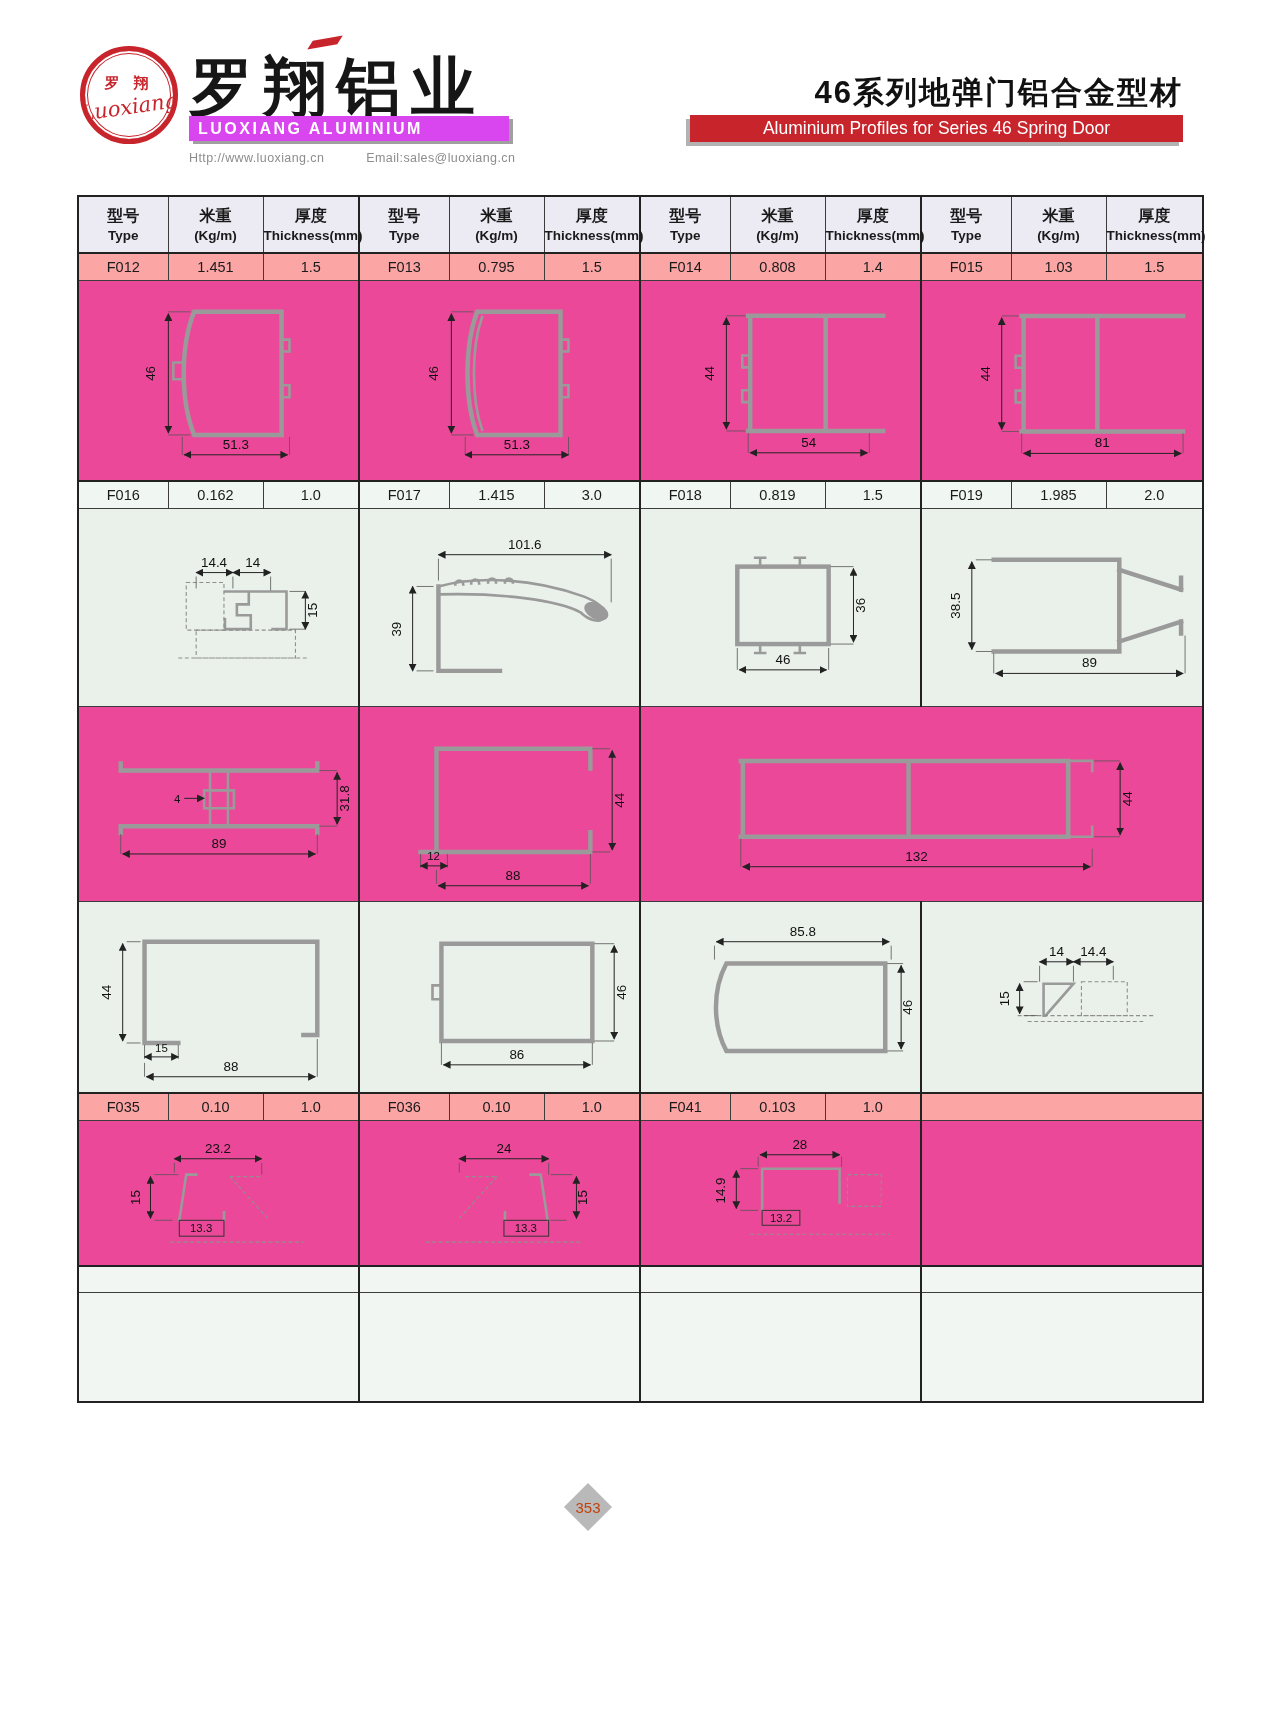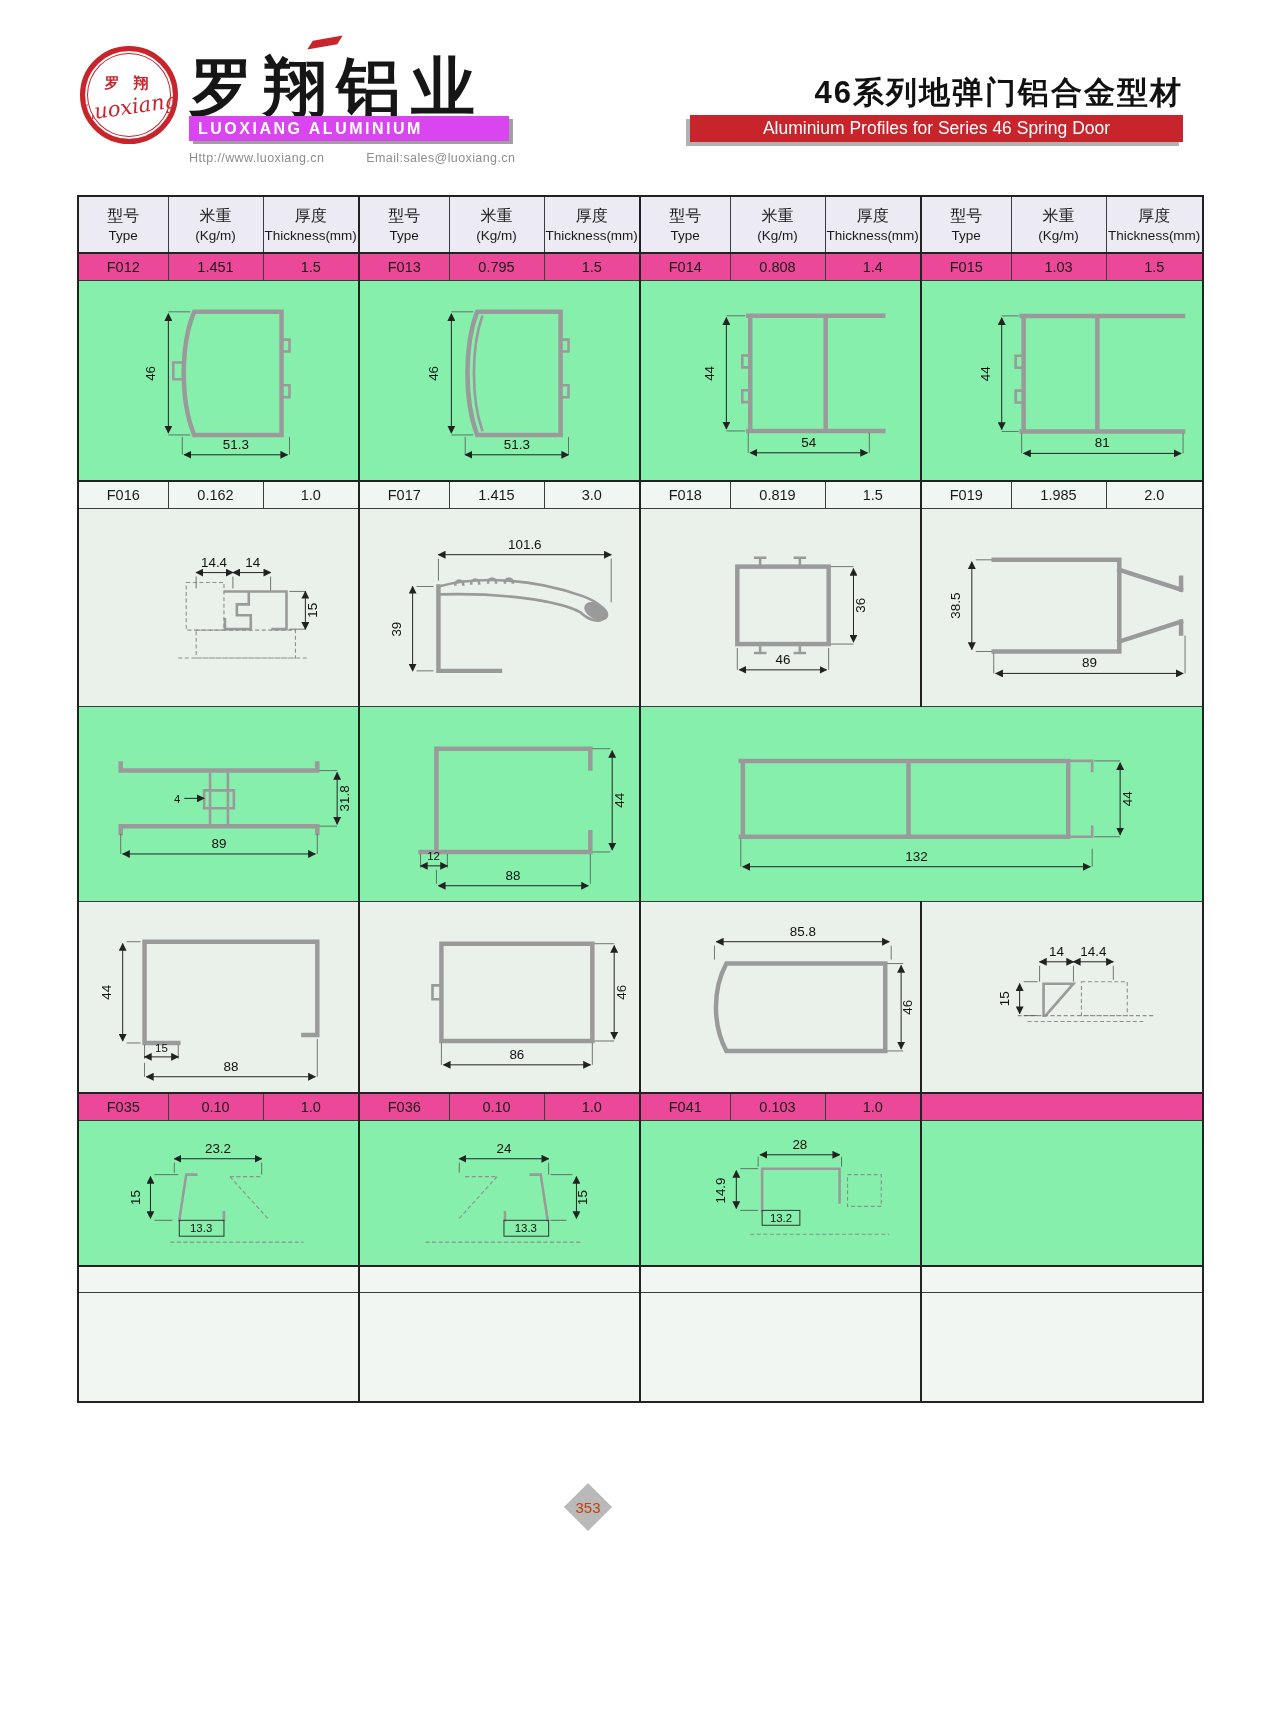--- a/index.html
+++ b/index.html
@@ -46,28 +46,28 @@
   }
   
   table.cat{
     position:absolute; left:77px; top:195px; width:1123px;
     border-collapse:collapse; table-layout:fixed;
     border:2.5px solid #222;
   }
   .cat th,.cat td{ border:1px solid #3c3c3c; text-align:center; vertical-align:middle; }
   .cat .gs{ border-left:2px solid #222; }
   .cat thead tr{ height:57px; }
-  .cat thead th{ background:#ecebf4; font-weight:normal; }
+  .cat thead th{ background:#ecebf4; font-weight:bold; }
   .hz{ font-size:16px; }
   .he{ font-size:13.5px; margin-top:1px; }
   tr.dr{ height:27px; }
   tr.dr td{ font-size:14.5px; border-top:2px solid #222; }
-  tr.lavD td{ background:#ec4899; }
+  tr.lavD td{ background:#fca5a5; }
   tr.grnD td{ background:#f0f6f1; }
-  tr.lavG td{ background:#86efac; }
+  tr.lavG td{ background:#ec4899; }
   tr.grnG td{ background:#e9f1ea; }
   tr.dw1{ height:201px; } tr.dw2{ height:198px; } tr.dw3{ height:195px; }
   tr.dw4{ height:192px; } tr.dw5{ height:146px; }
   tr.emptyN{ height:26px; } tr.emptyT{ height:110px; }
   tr.emptyN td, tr.emptyT td{ background:#f2f6f2; }
   tr.emptyN td{ border-top:2px solid #222; }
   td.drawcell{ padding:0; }
   svg.dwg{ display:block; width:100%; height:100%; }
   
   .prof{ stroke:#9a9a9a; stroke-width:4.5; fill:none; stroke-linecap:square; }

